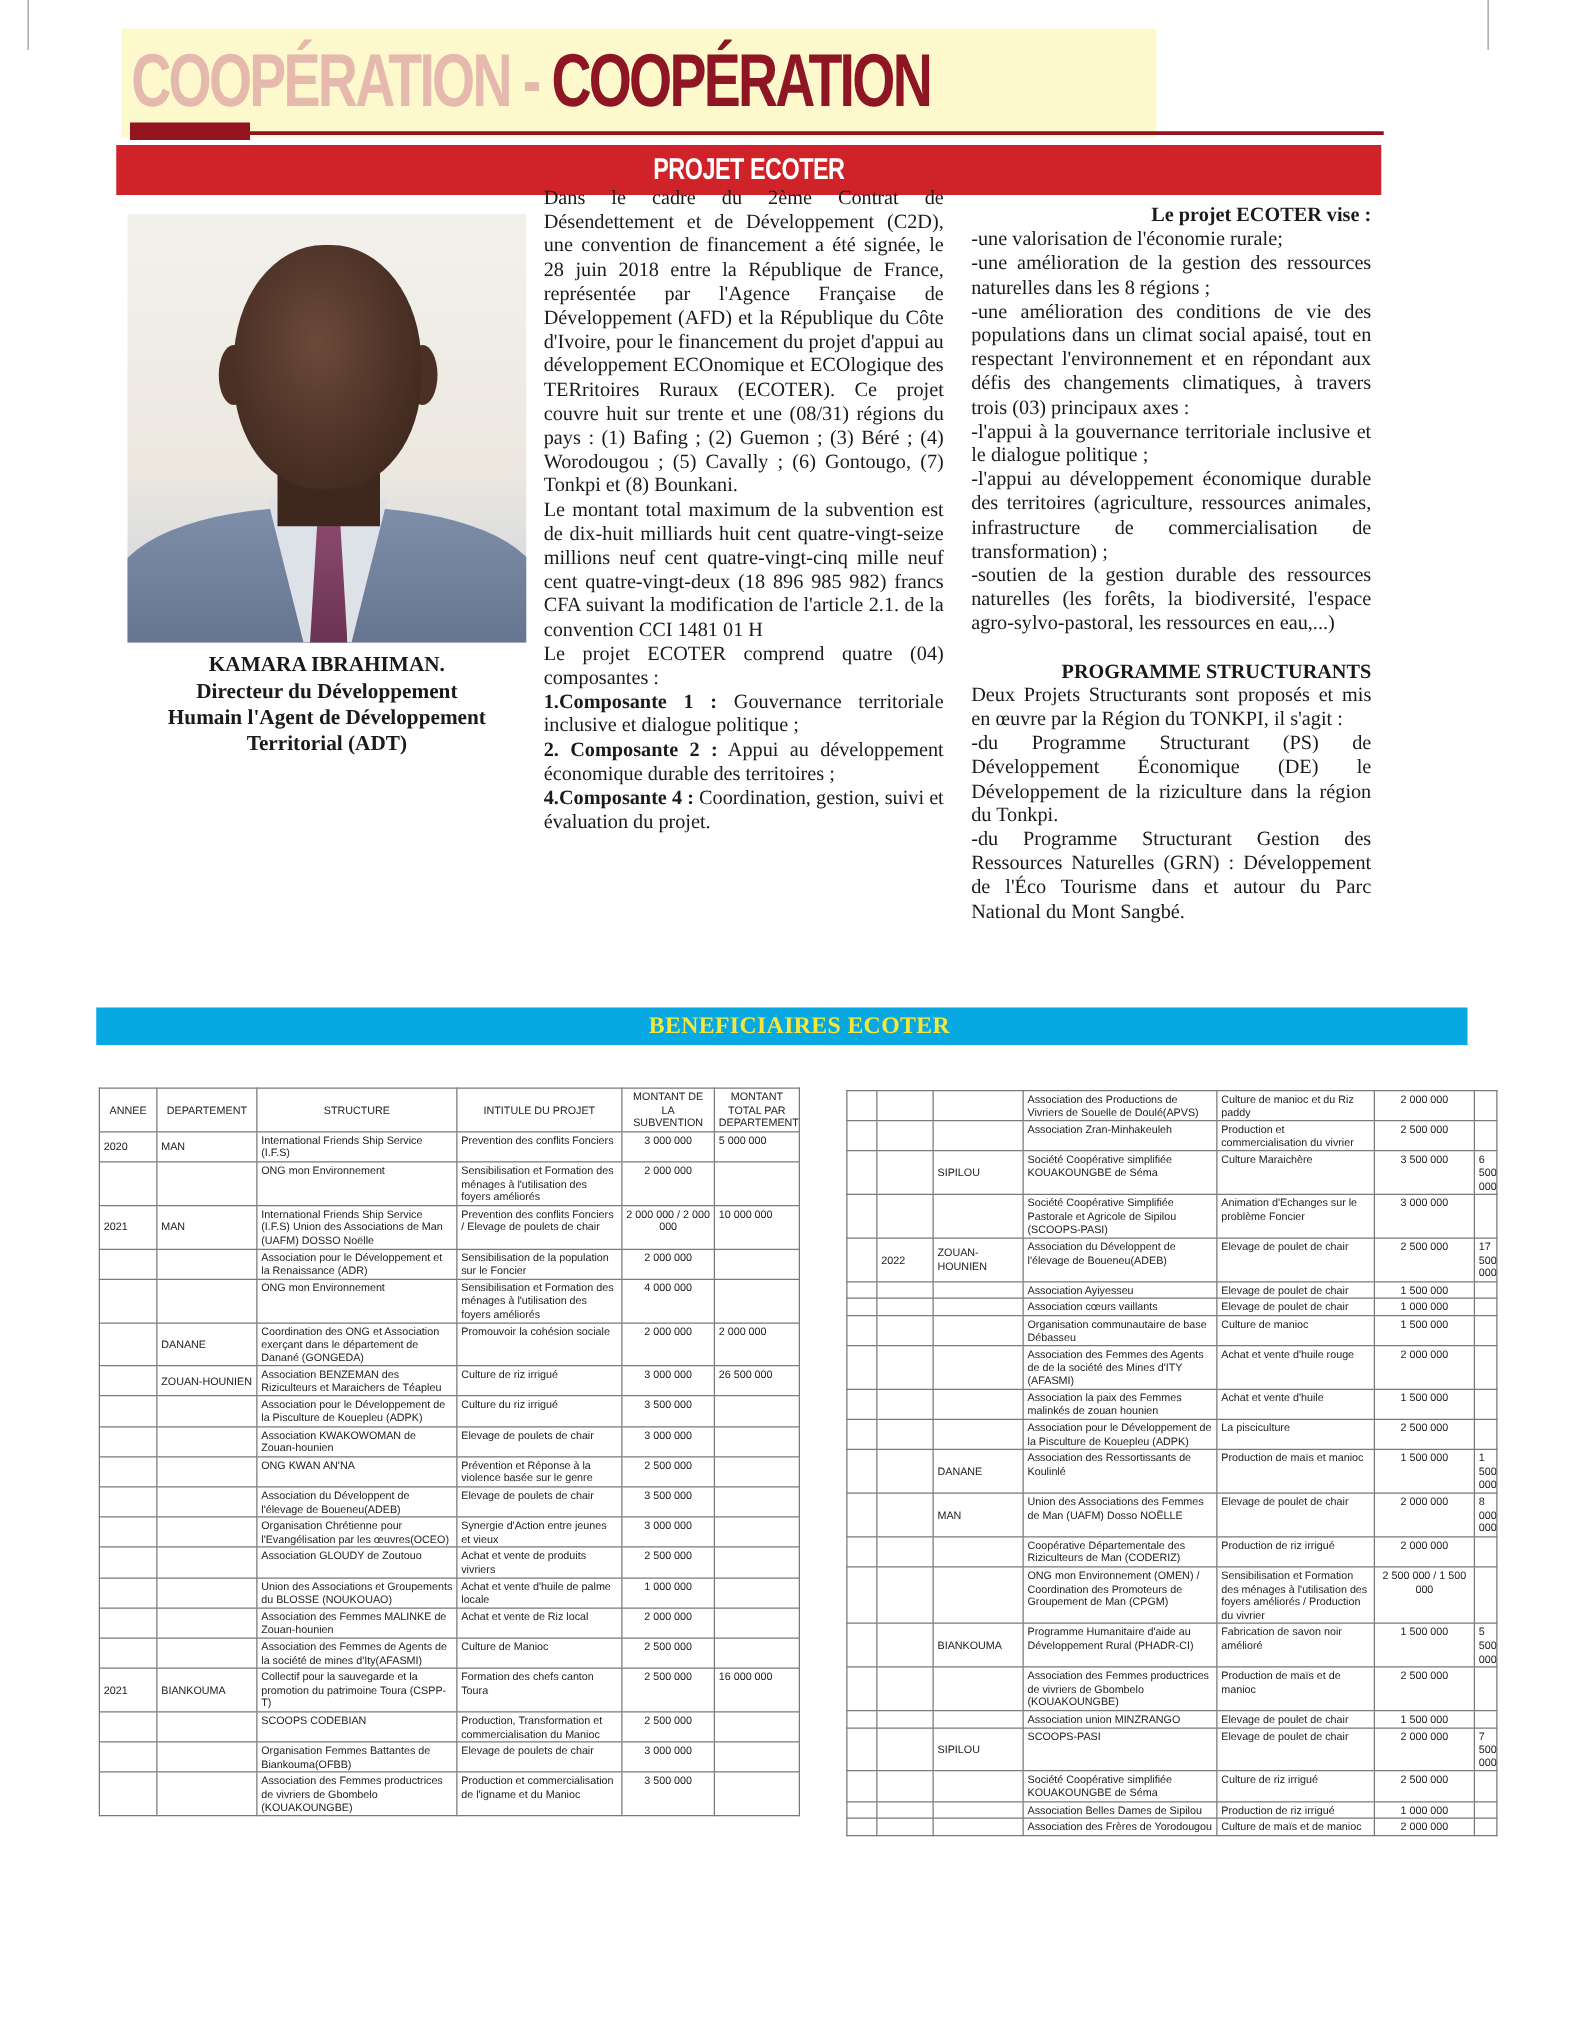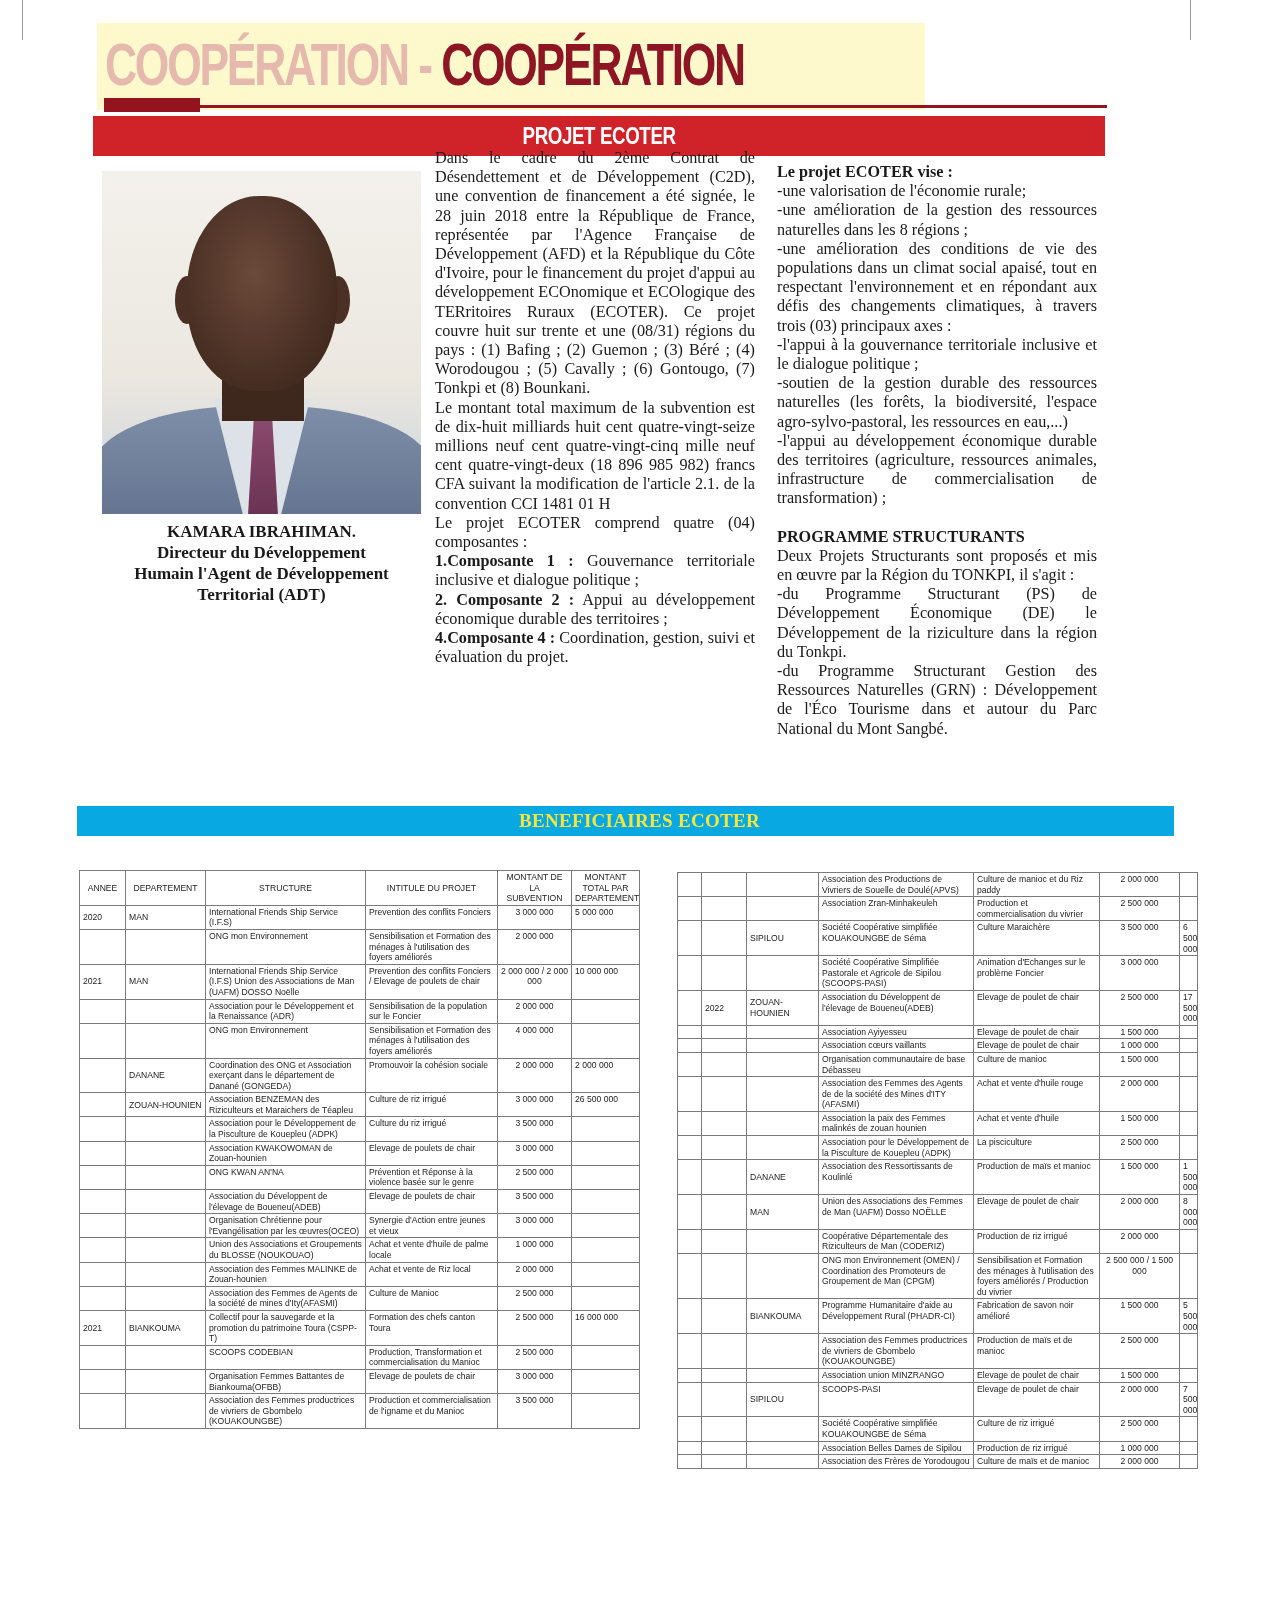--- a/index.html
+++ b/index.html
@@ -27,21 +27,21 @@
   .photo .suit { position: absolute; left: -10px; top: 235px; width: 340px; height: 140px; border-radius: 45% 45% 0 0; background: linear-gradient(180deg, #7f8ea8 0%, #5e6e8a 100%); }
   .photo .shirt { position: absolute; left: 112px; top: 228px; width: 96px; height: 115px; background: #dde1e8; clip-path: polygon(0 0, 100% 0, 70% 100%, 30% 100%); }
   .photo .tie { position: absolute; left: 146px; top: 244px; width: 30px; height: 100px; background: linear-gradient(180deg, #8b4a6e, #6b3353); clip-path: polygon(20% 0, 80% 0, 100% 100%, 0 100%); }
 
   .caption { position: absolute; left: 102px; top: 521px; width: 319px; text-align: center; font-family: "Liberation Serif", serif; font-weight: bold; font-size: 17px; line-height: 21px; }
 
   .col { position: absolute; font-size: 16.2px; line-height: 19.2px; text-align: justify; }
   .col-mid { left: 435px; top: 149px; width: 320px; }
   .col-right { left: 777px; top: 163px; width: 320px; }
   .col p { margin: 0; }
-  .center-bold { text-align: left; font-weight: bold; }
+  .center-bold { text-align: right; font-weight: bold; }
   .spacer { height: 19px; }
 
   .benef-band { position: absolute; left: 77px; top: 806px; width: 1097px; height: 30px; background: #08a8e3; display: flex; align-items: center; justify-content: center; }
   .benef-band span { font-family: "Liberation Serif", serif; font-weight: bold; font-size: 19px; color: #f6e53a; letter-spacing: 0.3px; margin-left: 28px; }
 
   table.benef { position: absolute; border-collapse: collapse; font-family: "Liberation Sans", sans-serif; font-size: 8.6px; line-height: 10.6px; color: #222; table-layout: fixed; }
   table.benef td, table.benef th { border: 1px solid #7a7a7a; vertical-align: top; padding: 1px 3px; font-weight: normal; }
   table.benef th { text-align: center; vertical-align: middle; }
   table.benef td.amt { text-align: center; }
   table.benef td.mid { vertical-align: middle; }
@@ -90,22 +90,22 @@
   <p><b>2. Composante 2 :</b><span> Appui au développement économique durable des territoires ;</span></p>
   <p><b>4.Composante 4 :</b><span> Coordination, gestion, suivi et évaluation du projet.</span></p>
 </div>
 
 <div class="col col-right">
   <p class="center-bold">Le projet ECOTER vise :</p>
   <p>-une valorisation de l'économie rurale;</p>
   <p>-une amélioration de la gestion des ressources naturelles dans les 8 régions ;</p>
   <p>-une amélioration des conditions de vie des populations dans un climat social apaisé, tout en respectant l'environnement et en répondant aux défis des changements climatiques, à travers trois (03) principaux axes :</p>
   <p>-l'appui à la gouvernance territoriale inclusive et le dialogue politique ;</p>
+  <p>-l'appui au développement économique durable des territoires (agriculture, ressources animales, infrastructure de commercialisation de transformation) ;</p>
   <p>-soutien de la gestion durable des ressources naturelles (les forêts, la biodiversité, l'espace agro-sylvo-pastoral, les ressources en eau,...)</p>
-  <p>-l'appui au développement économique durable des territoires (agriculture, ressources animales, infrastructure de commercialisation de transformation) ;</p>
   <div class="spacer"></div>
   <p class="center-bold">PROGRAMME STRUCTURANTS</p>
   <p>Deux Projets Structurants sont proposés et mis en œuvre par la Région du TONKPI, il s'agit :</p>
   <p>-du Programme Structurant (PS) de Développement Économique (DE) le Développement de la riziculture dans la région du Tonkpi.</p>
   <p>-du Programme Structurant Gestion des Ressources Naturelles (GRN) : Développement de l'Éco Tourisme dans et autour du Parc National du Mont Sangbé.</p>
 </div>
 
 <div class="benef-band">
   <span>BENEFICIAIRES ECOTER</span>
 </div>
@@ -222,20 +222,28 @@
         <td class="mid"></td>
         <td class="mid"></td>
         <td>Organisation Chrétienne pour l'Evangélisation par les œuvres(OCEO)</td>
         <td>Synergie d'Action entre jeunes et vieux</td>
         <td class="amt">3 000 000</td>
         <td></td>
       </tr>
       <tr>
         <td class="mid"></td>
         <td class="mid"></td>
+        <td>Association GLOUDY de Zoutouo</td>
+        <td>Achat et vente de produits vivriers</td>
+        <td class="amt">2 500 000</td>
+        <td></td>
+      </tr>
+      <tr>
+        <td class="mid"></td>
+        <td class="mid"></td>
         <td>Union des Associations et Groupements du BLOSSE (NOUKOUAO)</td>
         <td>Achat et vente d'huile de palme locale</td>
         <td class="amt">1 000 000</td>
         <td></td>
       </tr>
       <tr>
         <td class="mid"></td>
         <td class="mid"></td>
         <td>Association des Femmes MALINKE de Zouan-hounien</td>
         <td>Achat et vente de Riz local</td>

